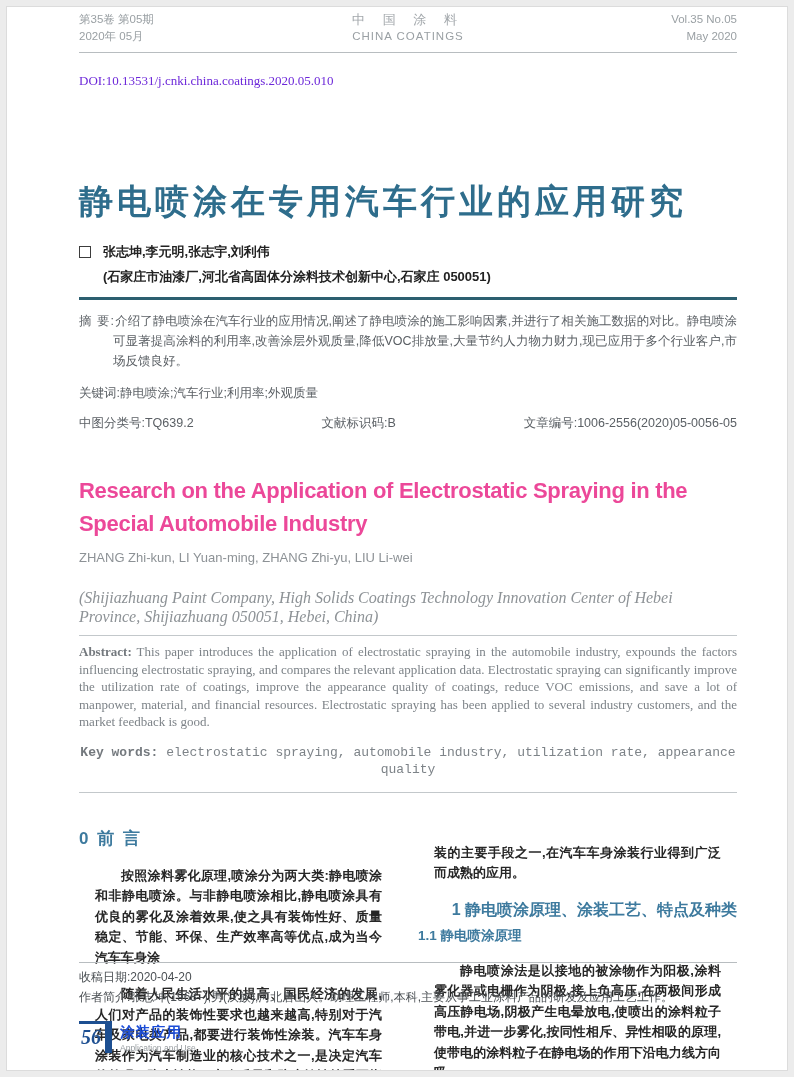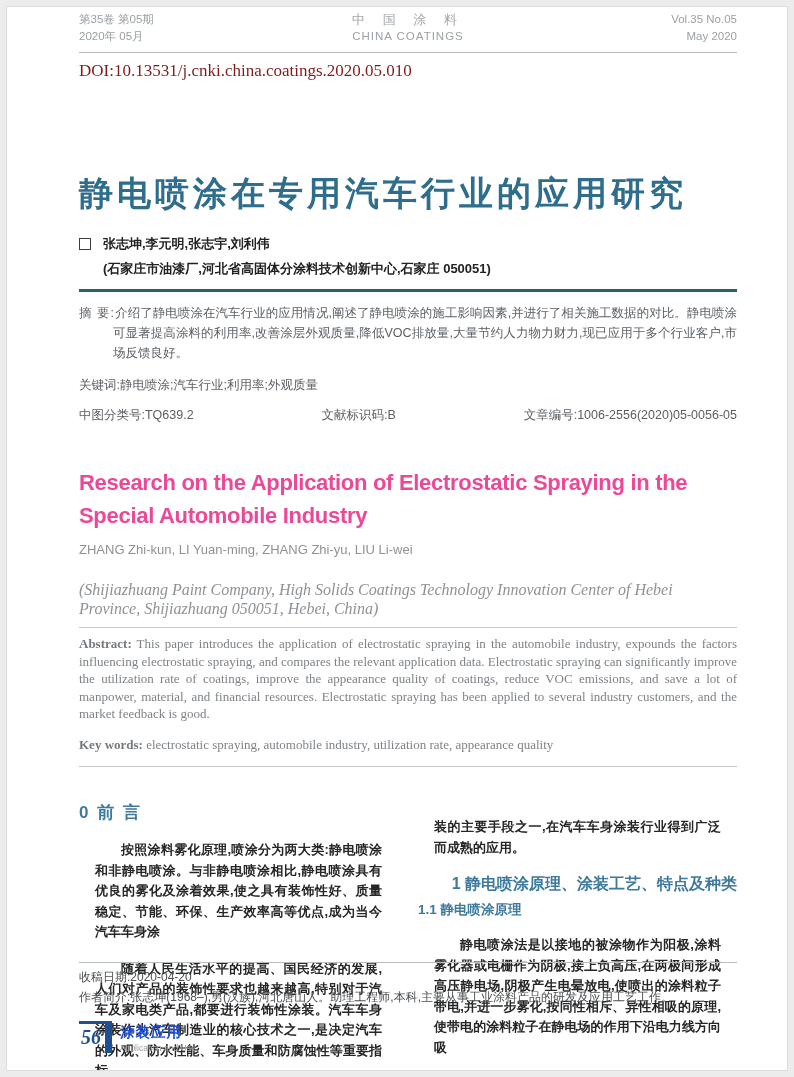--- a/index.html
+++ b/index.html
@@ -16,40 +16,40 @@
     border:1px solid #dcdcdc;
   }
   
   .jheader { display:flex; justify-content:space-between; color:#9aa0a4; font-size:11.5px; line-height:17px; }
   .jheader .col { width:33%; }
   .jheader .center { text-align:center; }
   .jheader .right { text-align:right; }
   .jname-cn { letter-spacing:7px; font-size:13px; color:#a2a7ab; }
   .jname-en { letter-spacing:1px; }
   .hrule { border:none; border-top:1px solid #b8bdc0; margin:7px 0 0 0; }
-  .doi { margin-top:8px; font-family:"Liberation Serif","DejaVu Serif",serif; font-size:17px; color:#7f1d1d; }
+  .doi { margin-top:20px; font-family:"Liberation Serif","DejaVu Serif",serif; font-size:13px; color:#6d28d9; }
   
   .title-cn { margin-top:90px; font-size:34px; font-weight:700; color:#2e6d8c; letter-spacing:4px; }
   .authors-cn { margin-top:18px; font-size:13px; font-weight:700; color:#222; display:flex; align-items:center; }
   .sq { display:inline-block; width:10px; height:10px; border:1.5px solid #3c3c3c; margin-right:12px; }
   .affil-cn { margin-top:7px; padding-left:24px; font-size:13px; font-weight:700; color:#222; }
   .rule-teal { border:none; border-top:3px solid #2c5f70; margin:11px 0 0 0; }
   
   .abs-cn { margin-top:11px; font-size:12.5px; color:#5b6065; line-height:20px; text-align:justify; padding-left:34px; }
   .abs-cn .lab { margin-left:-34px; letter-spacing:1px; }
   .kw-cn { margin-top:5px; font-size:12.5px; color:#5b6065; line-height:19px; }
   .meta-row { margin-top:11px; display:flex; justify-content:space-between; font-size:12.5px; color:#5b6065; }
   
   .title-en { margin-top:42px; width:655px; font-size:22px; font-weight:700; letter-spacing:-0.3px; color:#ec4899; line-height:33px; }
   .authors-en { margin-top:10px; font-size:13px; color:#8d9296; }
   .affil-en { margin-top:23px; font-family:"Liberation Serif","DejaVu Serif",serif; font-style:italic; font-size:16px; color:#8d9296; line-height:19px; }
   .rule-gray { border:none; border-top:1px solid #c3c8cb; margin:9px 0 0 0; }
   .abs-en { margin-top:7px; font-family:"Liberation Serif","DejaVu Serif",serif; font-size:13px; color:#7d8388; line-height:17.5px; text-align:justify; }
   .abs-en b, .kw-en b { font-weight:700; color:#74797e; }
-  .kw-en { margin-top:2px; font-family:Liberation Serif, serif; font-size:13px; color:#7d8388; line-height:17.5px; }
+  .kw-en { margin-top:2px; font-family:Liberation Mono, monospace; font-size:13px; color:#7d8388; line-height:17.5px;text-align:center; }
   
   .body-cols { margin-top:34px; display:flex; gap:20px; }
   .bcol { width:320px; }
   .h0 { font-size:17px; font-weight:700; color:#3d7a9e; letter-spacing:2px; margin:0 0 8px 0; }
   .h1 { font-size:16px; font-weight:700; color:#3d7a9e; margin:14px 0 6px 0;text-align:right; }
   .h11 { font-size:13.5px; font-weight:700; color:#3d7a9e; margin:0 0 3px 0; }
   .bp { font-size:13px; font-weight:600; color:#262626; line-height:20.5px; text-align:justify; margin:16px; text-indent:2em; }
   .bp.noindent { text-indent:0; }
   
   .footnote { position:absolute; left:72px; right:50px; top:955px; }

